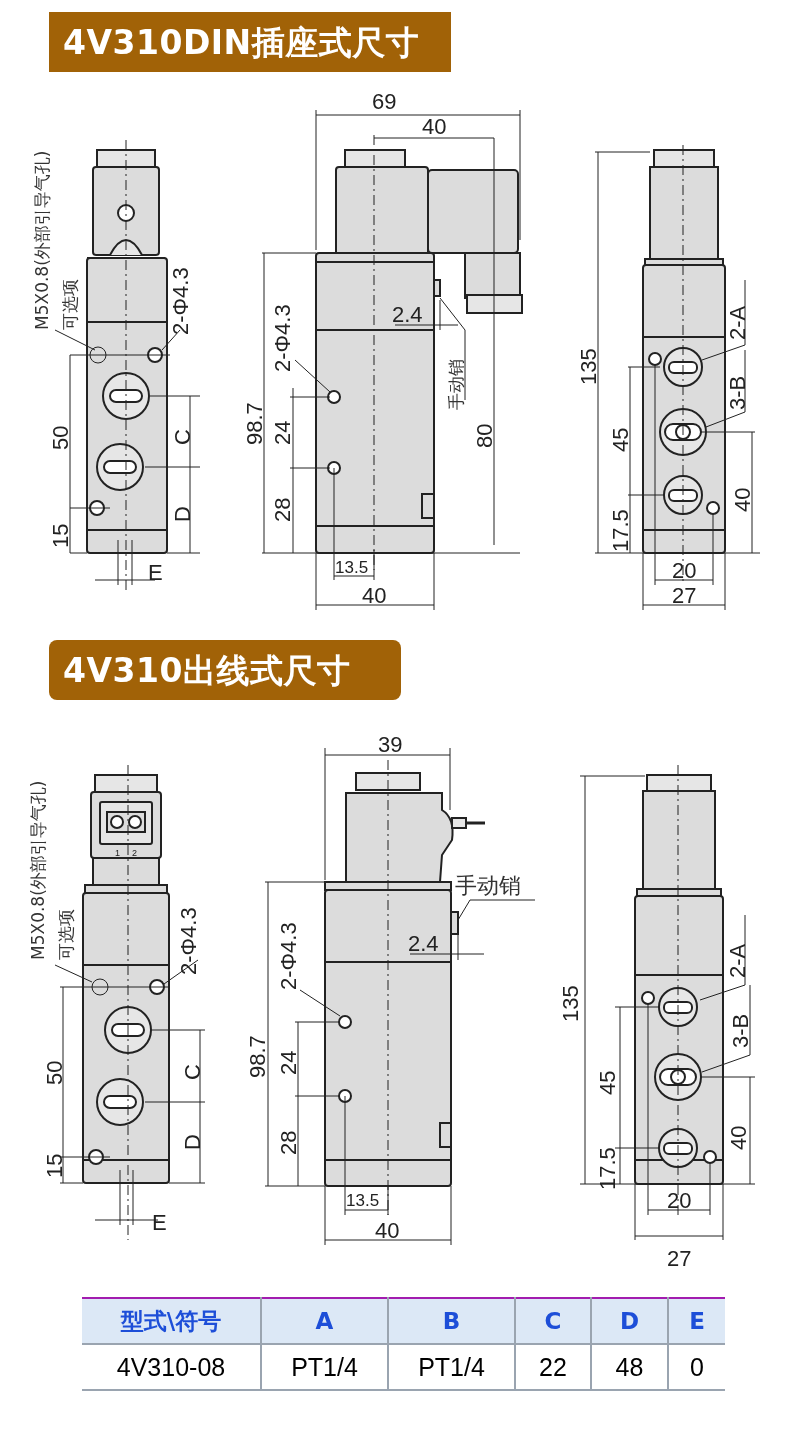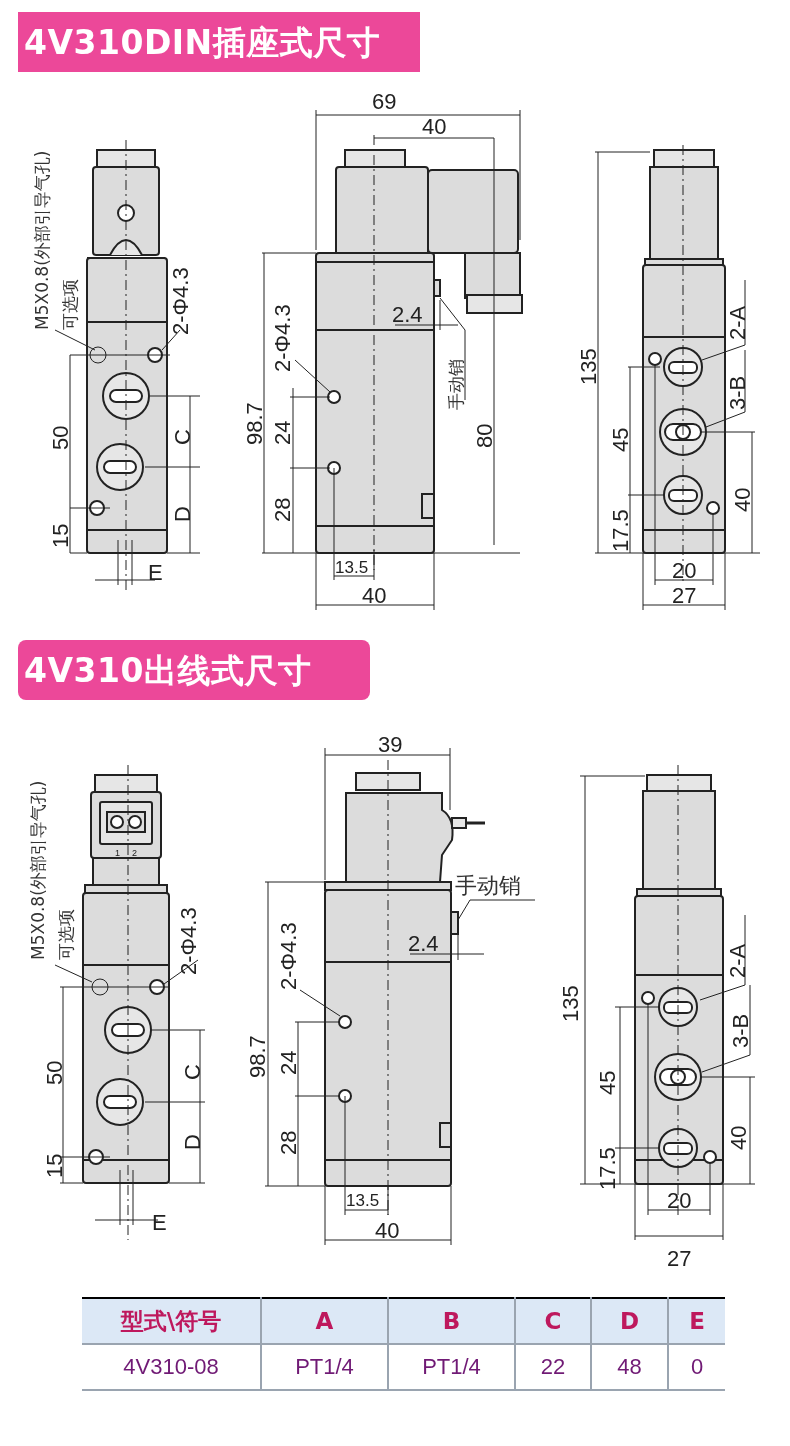--- a/index.html
+++ b/index.html
@@ -1,24 +1,24 @@
 <!DOCTYPE html>
 <html><head>
 <meta charset="utf-8">
 <style>
   html,body{margin:0;padding:0;background:#fff;}
   body{width:790px;height:1446px;position:relative;overflow:hidden;font-family:"Liberation Sans",sans-serif;color:#222;}
-  .banner{position:absolute;background:#ec4899;color:#fff;font-family:"DejaVu Sans",sans-serif;font-size:33px;font-weight:bold;line-height:1;display:flex;align-items:center;padding-left:6px;box-sizing:border-box;letter-spacing:0.5px;}
+  .banner{position:absolute;background:#a16207;color:#fff;font-family:"DejaVu Sans",sans-serif;font-size:33px;font-weight:bold;line-height:1;display:flex;align-items:center;padding-left:14px;box-sizing:border-box;letter-spacing:0.5px;margin-left:31px;}
   svg.view{position:absolute;left:0;overflow:visible;}
   .dim{font-family:"Liberation Sans",sans-serif;font-size:22px;fill:#222;}
   .dims{font-family:"Liberation Sans",sans-serif;font-size:17px;fill:#222;}
   .cn{font-family:"DejaVu Sans",sans-serif;font-size:17px;fill:#333;}
   table.spec{position:absolute;left:82px;top:1297px;width:643px;border-collapse:collapse;font-family:"Liberation Sans",sans-serif;}
-  table.spec th{background:#dce8f6;font-family:"DejaVu Sans",sans-serif;font-size:23px;font-weight:bold;height:42px;border-right:2px solid #9aa4b0;border-bottom:2px solid #9aa4b0;border-top:2px solid #000000;color:#be185d;}
-  table.spec td{font-size:22px;text-align:center;height:42px;border-right:2px solid #9aa4b0;border-bottom:2px solid #9aa4b0;color:#701a75;}
+  table.spec th{background:#dce8f6;font-family:"DejaVu Sans",sans-serif;font-size:23px;font-weight:bold;height:42px;border-right:2px solid #9aa4b0;border-bottom:2px solid #9aa4b0;border-top:2px solid #a21caf;color:#1d4ed8;}
+  table.spec td{font-size:25px;text-align:center;height:42px;border-right:2px solid #9aa4b0;border-bottom:2px solid #9aa4b0;color:#000000;}
   table.spec th:last-child,table.spec td:last-child{border-right:none;}
 </style>
 </head>
 <body>
 
 <div class="banner" style="left:18px;top:12px;width:402px;height:60px;">
   <span>4V310DIN插座式尺寸</span>
 </div>
 
 <svg class="view" style="top:90px" width="230" height="520" viewBox="0 90 230 520">

